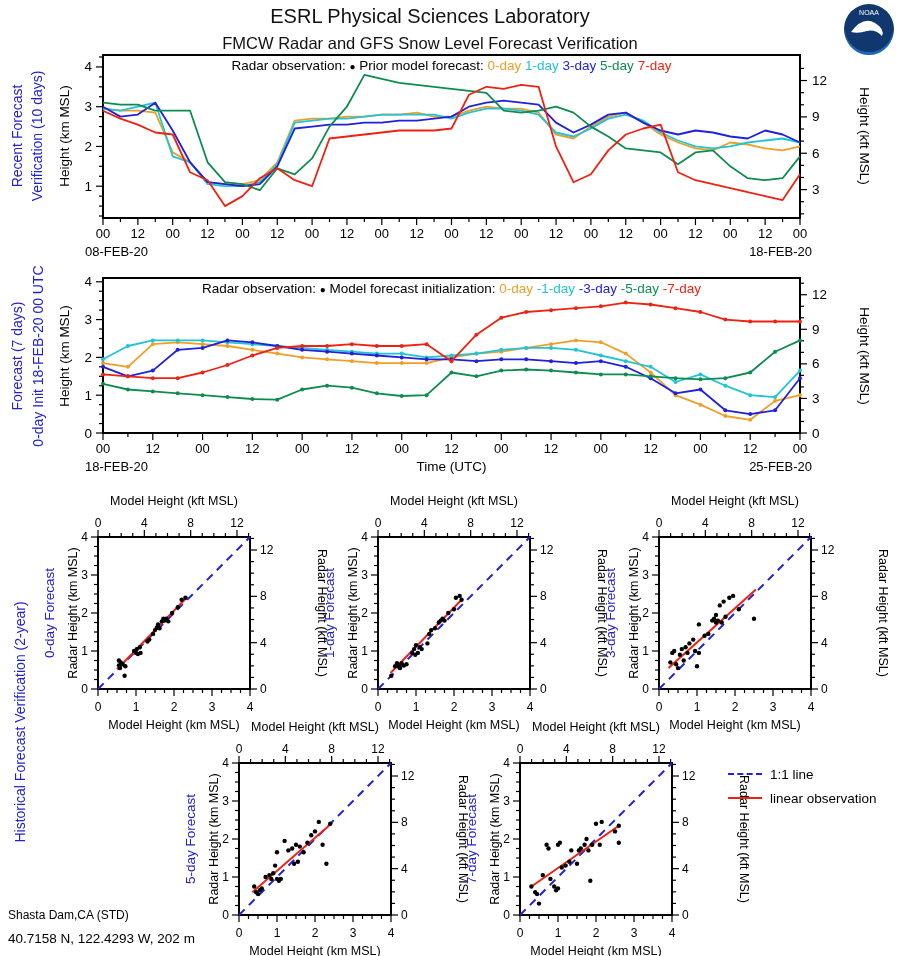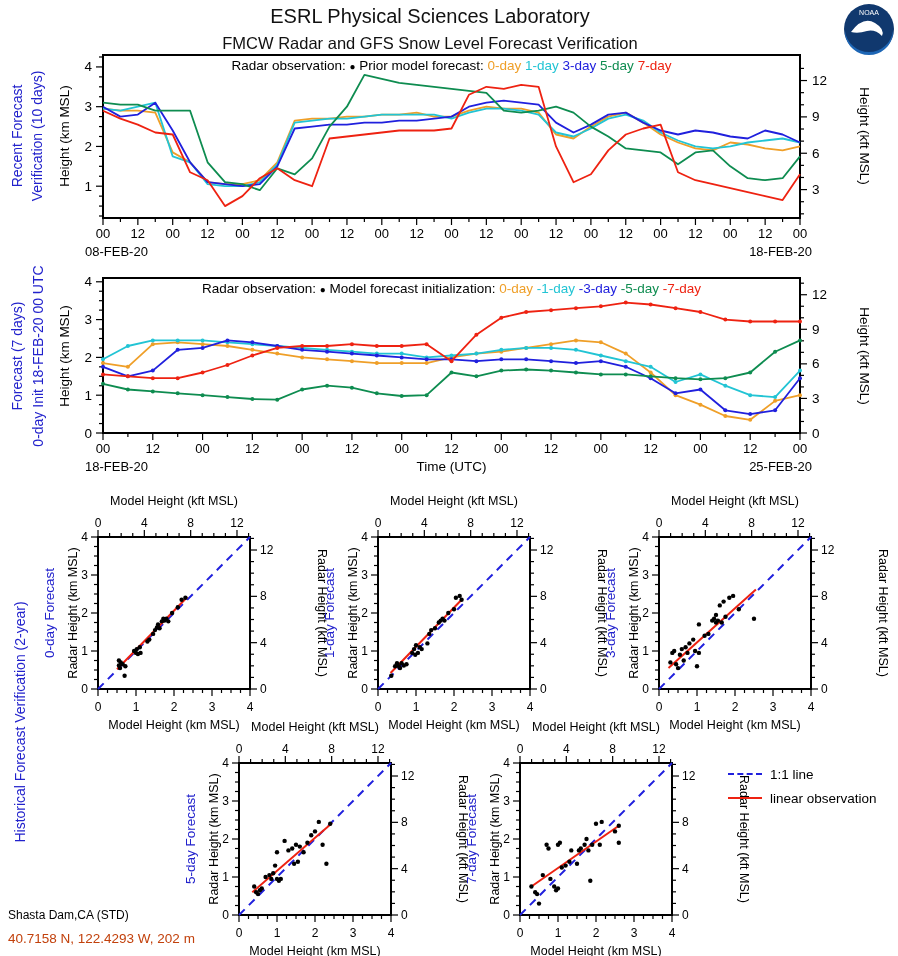--- a/index.html
+++ b/index.html
@@ -8,21 +8,21 @@
   .title{position:absolute;left:0;top:5px;width:860px;text-align:center;
          font-size:20px;color:#111;}
   .subtitle{position:absolute;left:0;top:22px;width:860px;text-align:center;
          font-size:16.5px;color:#111;margin-top:12px;}
   .rot{position:absolute;white-space:nowrap;transform:translate(-50%,-50%) rotate(-90deg);}
   .rotR{position:absolute;white-space:nowrap;transform:translate(-50%,-50%) rotate(90deg);}
   .bluelab{color:#2222cc;font-size:14px;}
   .blacklab{color:#000;font-size:13.5px;}
   .histlab{color:#2222cc;font-size:14px;}
   .footer1{position:absolute;left:8px;top:908px;font-size:12px;color:#000;}
-  .footer2{position:absolute;left:8px;top:931px;font-size:13.5px;color:#c2410c;}
+  .footer2{position:absolute;left:8px;top:931px;font-size:13.5px;color:#000000;}
   .legendbox{position:absolute;left:728px;top:762px;font-size:13.5px;color:#000;}
   .legrow{display:flex;align-items:center;height:24px;}
   .sw{width:34px;margin-right:8px;border-top-style:solid;border-top-width:2.5px;height:0;}
   svg text{font-family:"Liberation Sans", sans-serif;}
 </style>
 </head>
 <body>
 
 <div id="root">
   <div class="title">ESRL Physical Sciences Laboratory</div>

